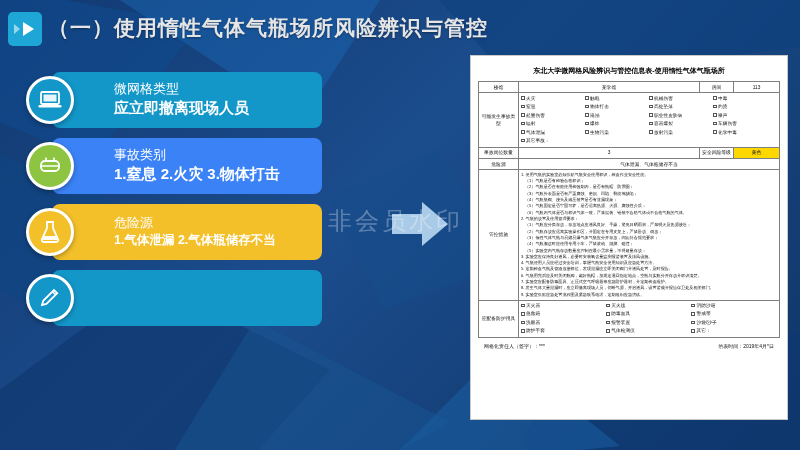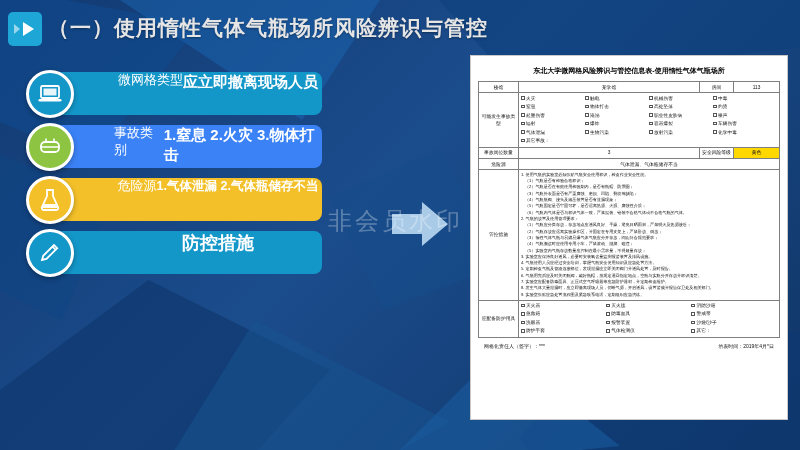--- a/index.html
+++ b/index.html
@@ -56,23 +56,23 @@
   .title {
     position:absolute; left:48px; top:14px;
     color:#e5e5e5; font-size:21px; font-weight:bold;
     letter-spacing:1px; white-space:nowrap;
     text-shadow:0 1px 2px rgba(0,0,0,.35);
   }
 
   
   .cards { position:absolute; left:52px; top:72px; width:270px; }
   .card {
-    position:relative; height:43px; border-radius:8px;
+    position:relative; height:56px; border-radius:8px;
     margin-bottom:10px; padding-left:62px;
-    display:flex; flex-direction:row; justify-content:center;
+    display:flex; flex-direction:column; justify-content:center;
     color:#ffffff;
   }
   .card .badge {
     position:absolute; left:-26px; top:50%; transform:translateY(-50%);
     width:48px; height:48px; border-radius:50%;
     background:#1396c8; border:3px solid #ffffff;
     display:flex; align-items:center; justify-content:center;
     box-shadow:0 2px 5px rgba(0,0,0,.3);
   }
   .card .k-label { font-size:13px; line-height:1.3; }
@@ -195,21 +195,20 @@
     <div class="k-value small">1.气体泄漏 2.气体瓶储存不当</div>
   </div>
 
   <div class="card c4">
     <div class="badge">
       <svg class="ic" width="24" height="24" viewBox="0 0 24 24">
         <path d="M4 19 l1.2-4.2 L16 4 l3.2 3.2 L8.4 18 Z" fill="none" stroke="#fff" stroke-width="1.8"></path>
         <line x1="14.4" y1="5.6" x2="17.6" y2="8.8" stroke="#fff" stroke-width="1.6"></line>
       </svg>
     </div>
-    <div class="k-value">防控措施</div>
   </div>
 </div>
 
 <div class="arrow">
   <svg width="56" height="52" viewBox="0 0 56 52">
     <path d="M0 16 H30 V4 L56 26 L30 48 V36 H0 Z" fill="#a9cbe8"></path>
   </svg>
 </div>
 
 <div class="watermark">非会员水印</div>

